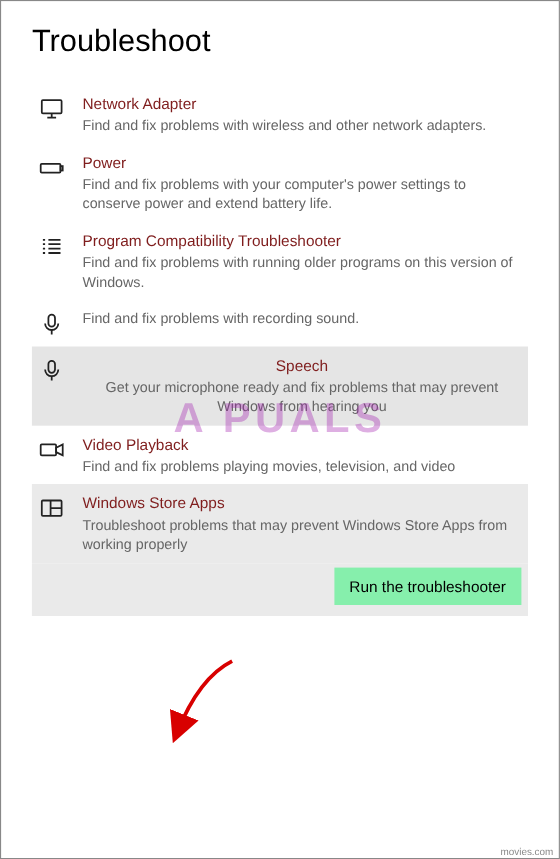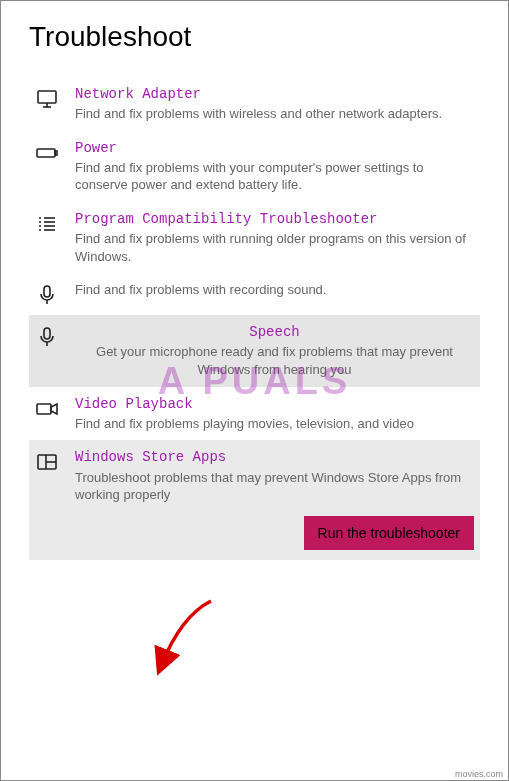--- a/index.html
+++ b/index.html
@@ -41,38 +41,37 @@
       margin-top: 2px;
       display: flex;
       align-items: center;
       justify-content: center;
       color: #000;
     }
     .icon-wrap svg { width: 24px; height: 24px; stroke: #222; fill: none; stroke-width: 1.6; }
     .item-text { flex: 1; }
     .item-title {
       font-size: 14px;
-      color: #a21caf;
+      color: #7f1d1d;
       margin-bottom: 2px;
       line-height: 1.3;
-      font-family: Liberation Mono, monospace;
     }
     .item-desc {
       font-size: 13px;
       color: #666;
       line-height: 1.35;
     }
     .button-row {
       display: flex;
       justify-content: flex-end;
       padding: 4px 6px 10px 6px;
       background: #eaeaea;
     }
     .run-btn {
-      background: #be185d;
+      background: #86efac;
       border: none;
       padding: 9px 14px;
       font-size: 14px;
       color: #000;
       cursor: pointer;
       font-family: inherit;
     }
     .footer {
       position: absolute;
       bottom: 2px;

